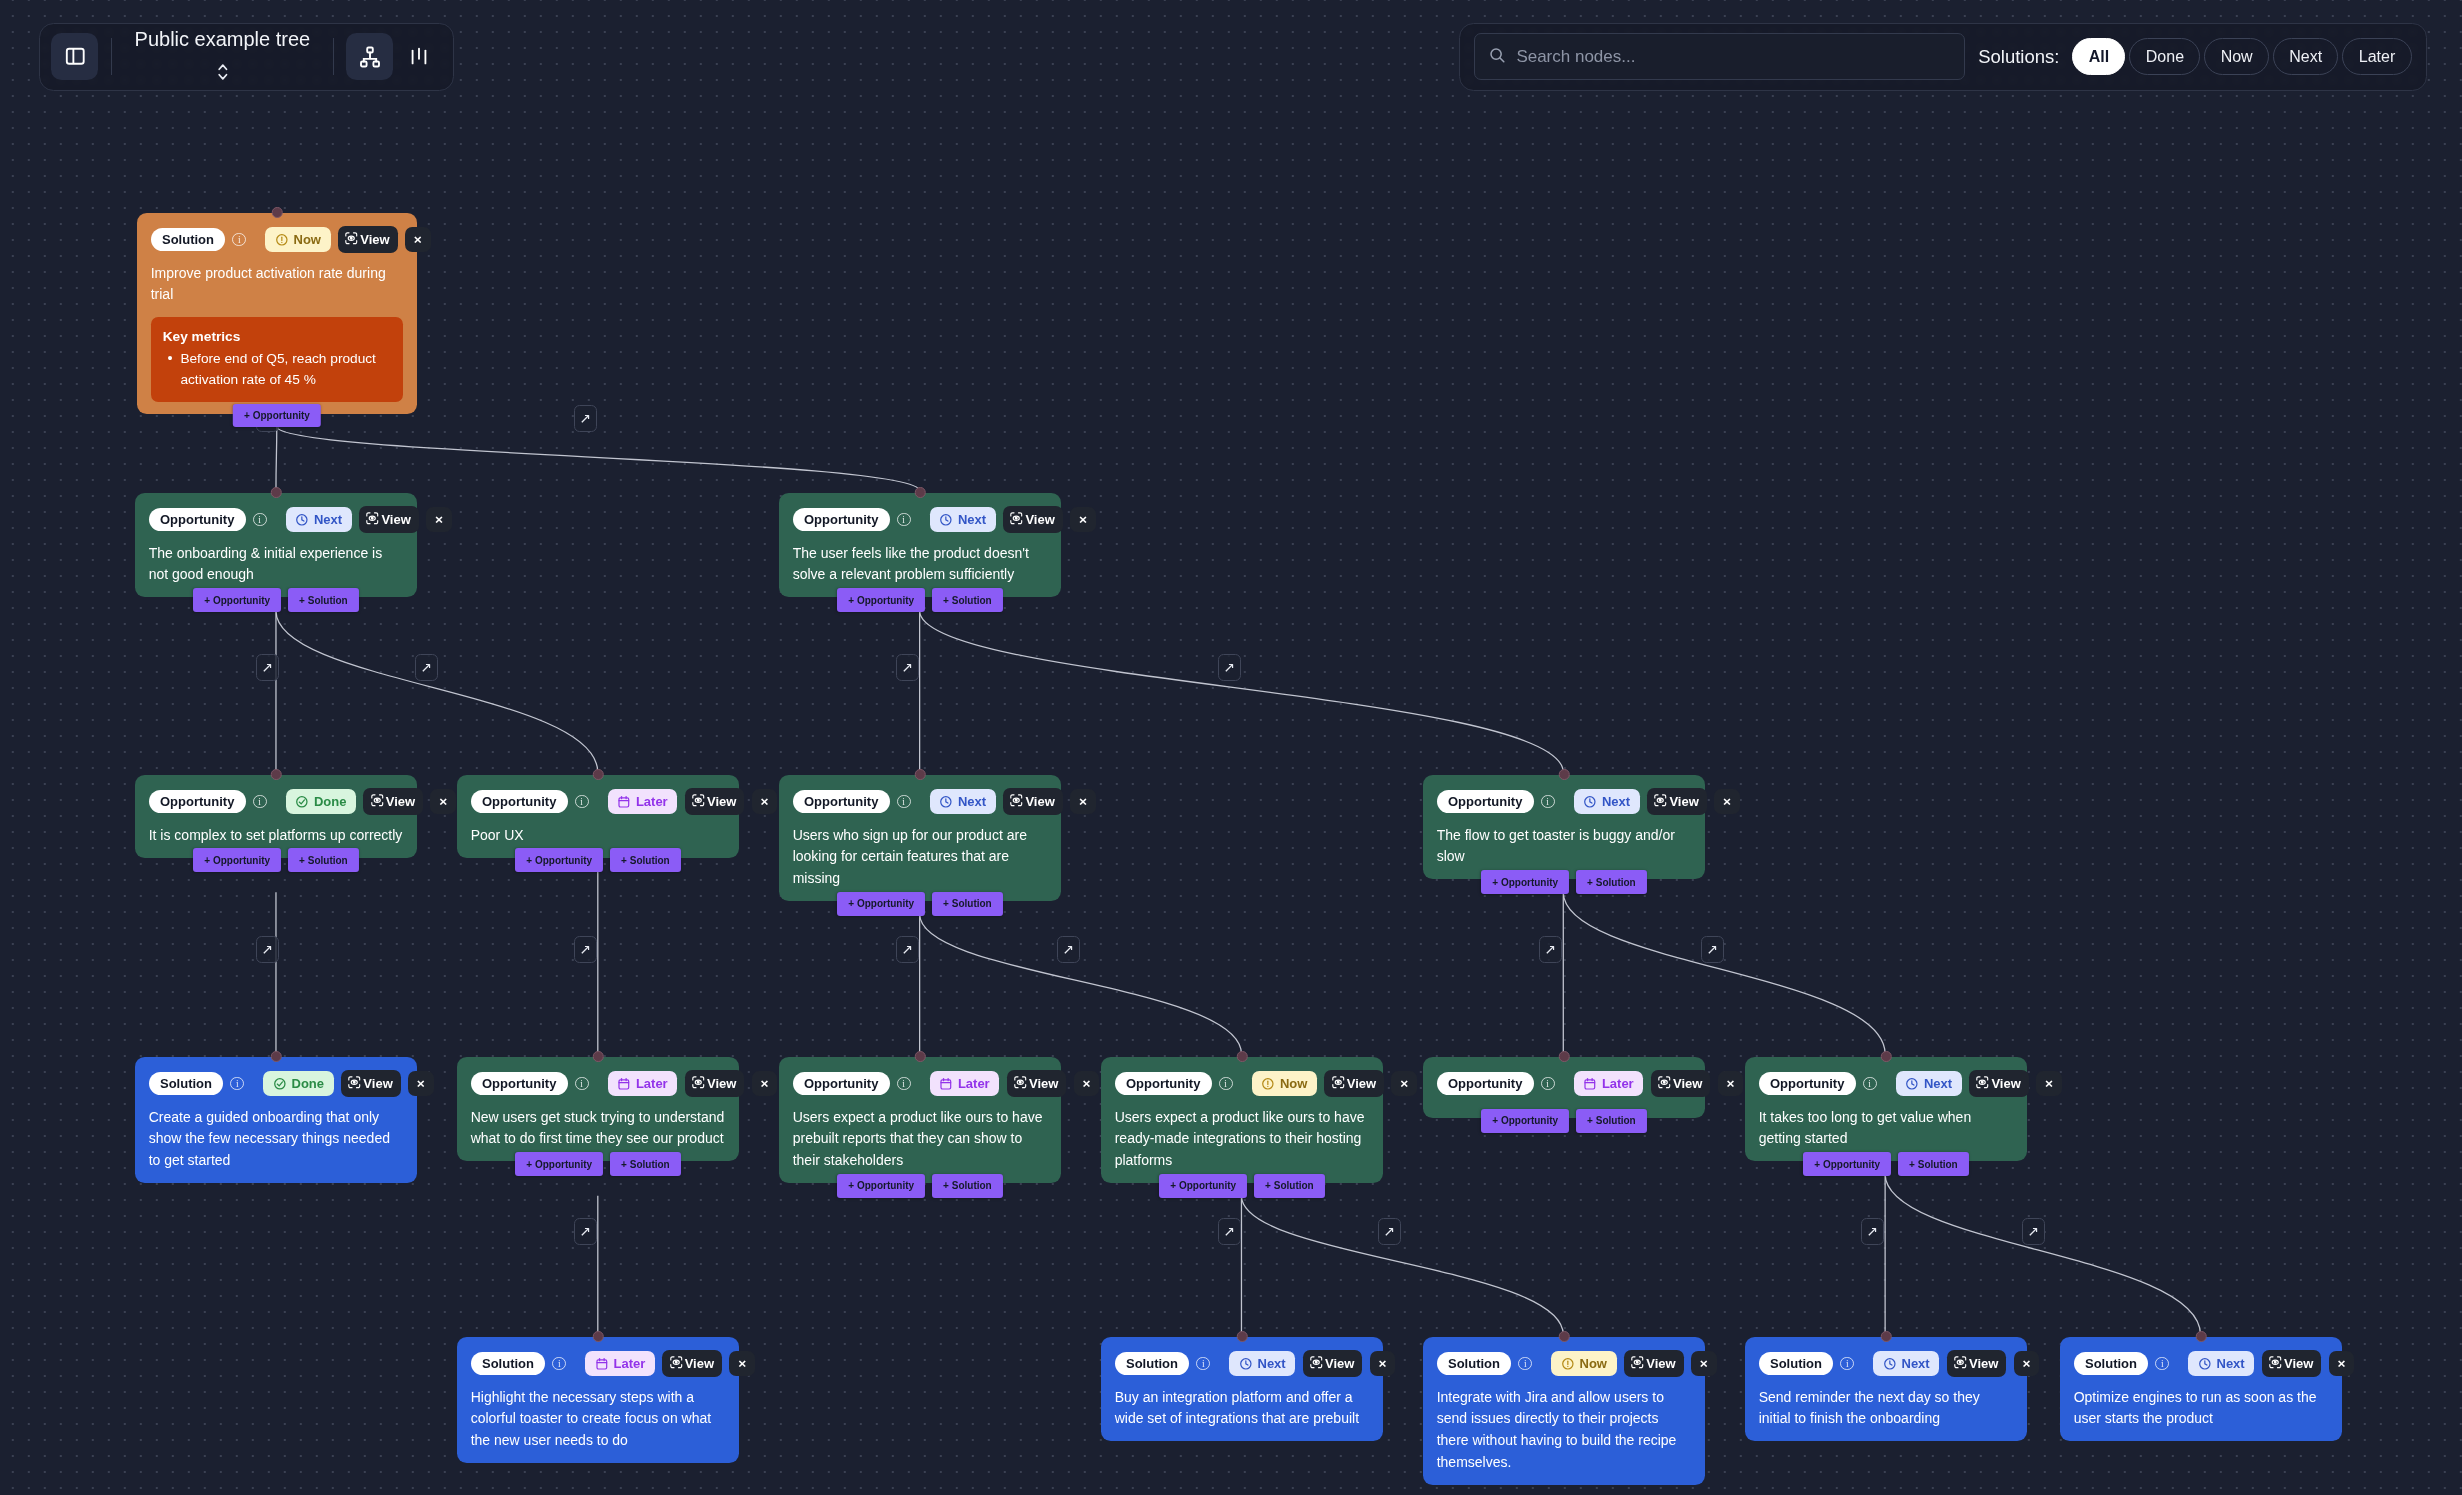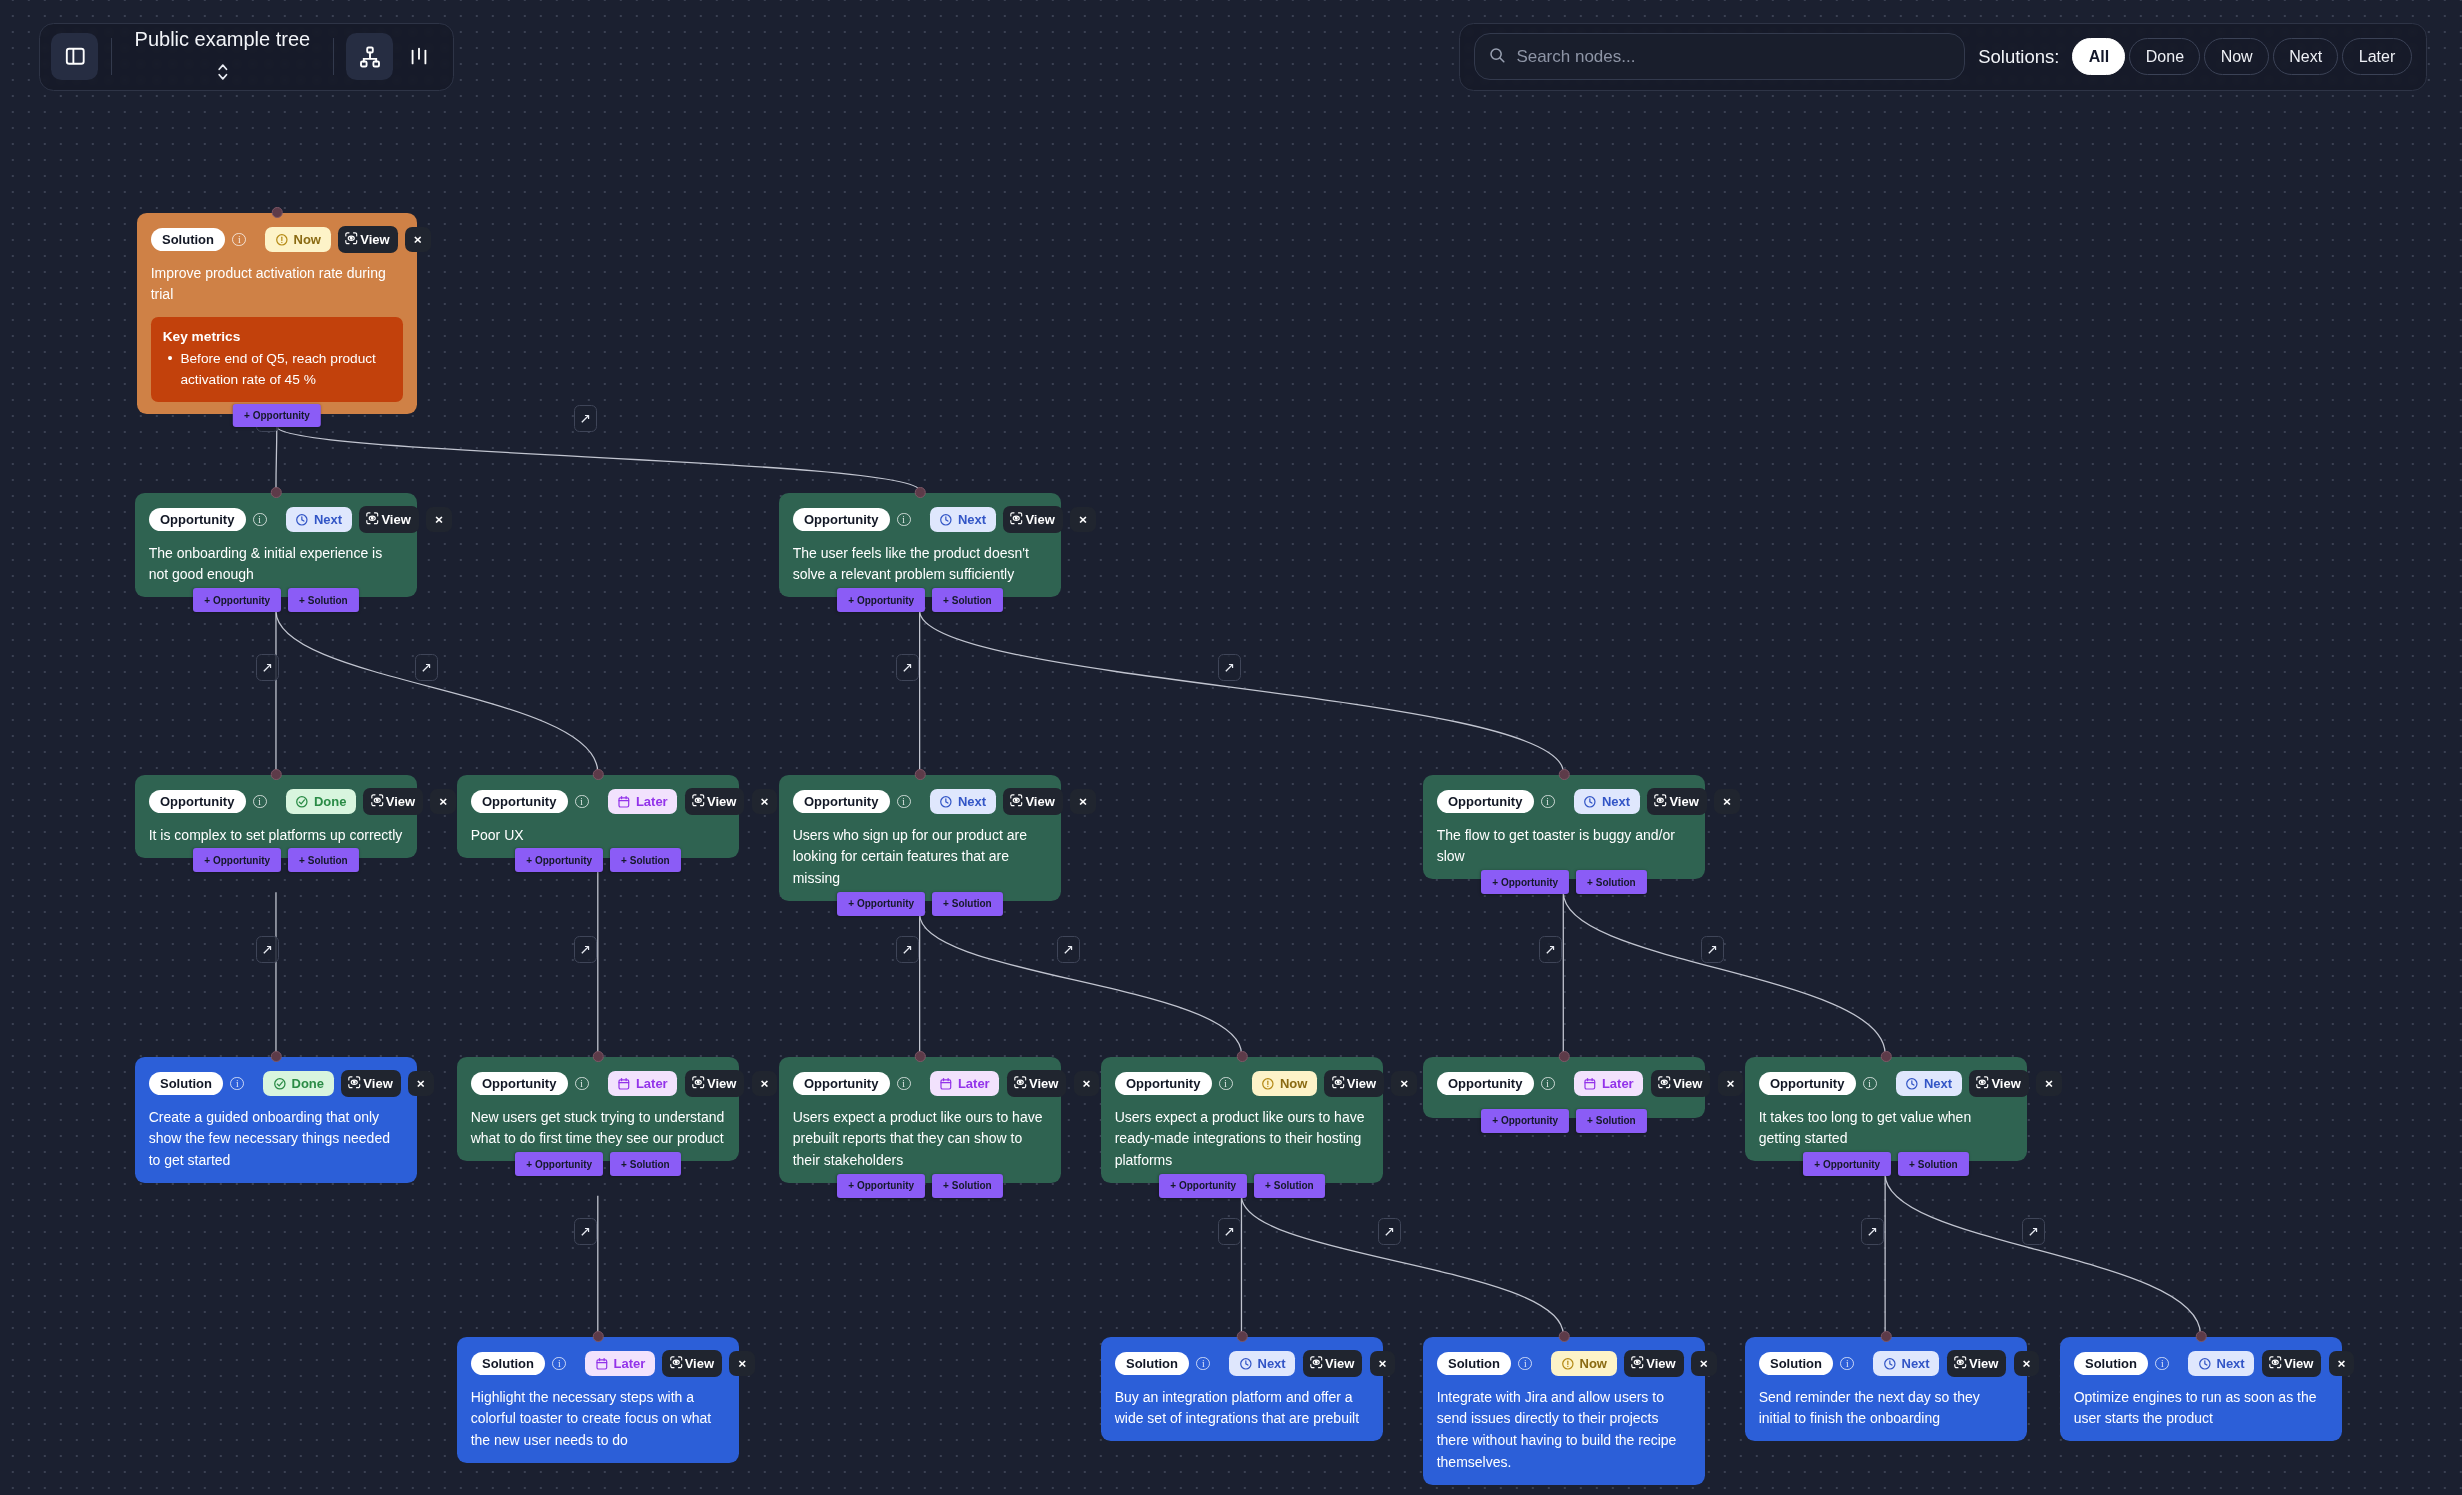--- a/index.html
+++ b/index.html
@@ -47,21 +47,21 @@
   }
   #tree-title {
     color: #f2f4f8; font-size: 20px; font-weight: 400; white-space: nowrap;
   }
 
   
   #search-box {
     position: relative;
     display: flex; align-items: center;
     width: 491px; height: 47px;
-    border: 0.8px solid #333a4d; border-radius: 16px;
+    border: 0.8px solid #333a4d; border-radius: 7px;
     background: #191e2c; padding: 0 13px; gap: 9.7px;
   }
   #search-input {
     flex: 1; background: transparent; border: none; outline: none;
     color: #e6e9f0; font-size: 17px; font-family: "Liberation Sans", sans-serif;
   }
   #search-input::placeholder { color: #8e95a6; }
 
   #solutions-label { color: #f2f4f8; font-size: 18.5px; white-space: nowrap; }
   .filter-group { display: flex; align-items: center; gap: 4px; }

